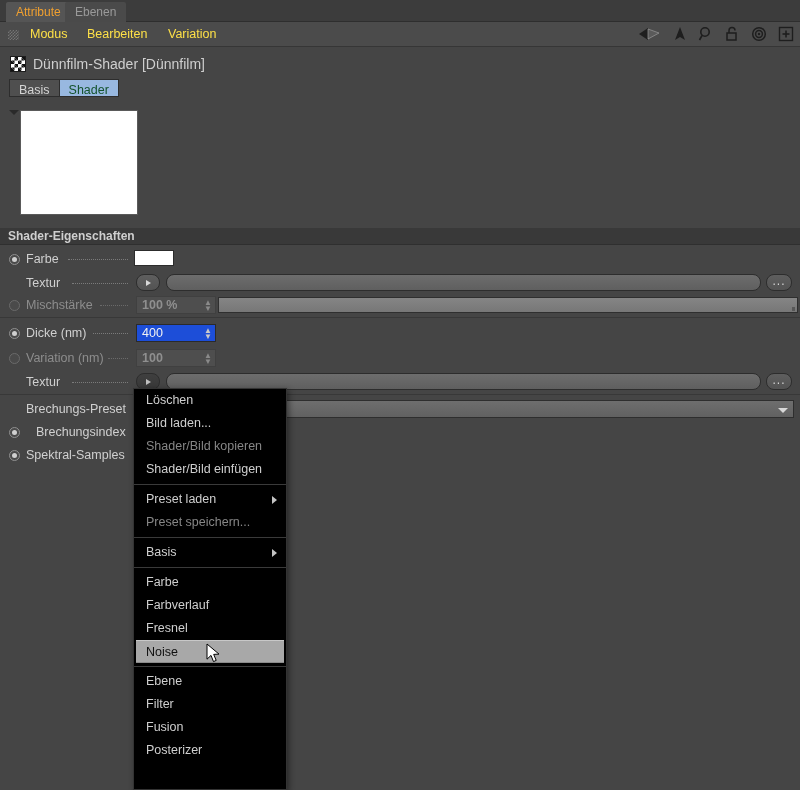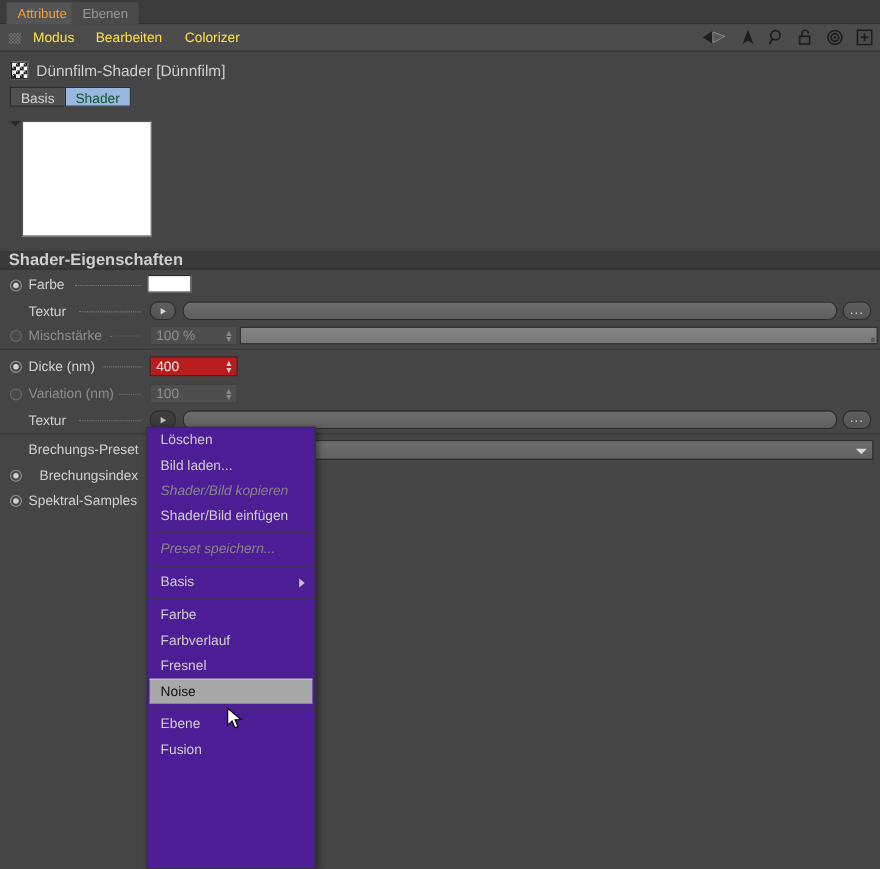--- a/index.html
+++ b/index.html
@@ -95,21 +95,21 @@
     background: #ffffff; border: 1px solid #5a5a5a;
   }
 
   
   .grouphdr {
     position: absolute; left: 0; width: 800px; height: 17px;
     background: #393939; border-bottom: 1px solid #2f2f2f;
   }
   .grouphdr span {
     position: absolute; left: 8px; top: 1px;
-    font-size: 15px; font-weight: bold; line-height: 15px; color: #cfcfcf;
+    font-size: 12px; font-weight: bold; line-height: 15px; color: #cfcfcf;
   }
 
   
   .row { position: absolute; left: 0; width: 800px; height: 22px; }
   .radio {
     position: absolute; left: 9px; top: 6px;
     width: 11px; height: 11px; border-radius: 50%;
     border: 1px solid #8f8f8f; background: #4a4a4a;
   }
   .radio.on::after {
@@ -161,25 +161,25 @@
   .dotsbtn {
     position: absolute; width: 26px; height: 17px;
     background: linear-gradient(#5e5e5e, #535353);
     border: 1px solid #2d2d2d; border-radius: 8px;
     color: #d6d6d6; font-size: 12px; line-height: 13px; text-align: center;
     letter-spacing: 1px;
   }
 
   .numfield {
     position: absolute; width: 76px; height: 18px;
-    background: #b91c1c; border: 1px solid #2a2a2a;
+    background: #1d4ed8; border: 1px solid #2a2a2a;
     color: #f2f2f2; font-size: 12.5px; line-height: 16px;
     padding-left: 5px;
   }
-  .numfield.dim { background: #4e4e4e; border-color: #404040; color: #8f8f8f; }
+  .numfield.dim { background: #4e4e4e; border-color: #404040; color: #8f8f8f; font-weight: bold; }
   .spin {
     position: absolute; right: 4px; top: 3px;
     width: 7px; height: 12px; color: #cacaca; font-size: 8px; line-height: 6px;
     text-align: center;
   }
   .spin div { line-height: 6px; }
   .numfield.dim .spin { color: #8a8a8a; }
 
   .slider {
     position: absolute; height: 16px;
@@ -204,30 +204,30 @@
   .combo .chev {
     position: absolute; right: 5px; top: 7px;
     width: 0; height: 0;
     border-left: 5px solid transparent; border-right: 5px solid transparent;
     border-top: 5px solid #d8d8d8;
   }
 
   
   .ctxmenu {
     position: absolute; left: 133px; top: 388px; width: 154px; height: 402px;
-    background: #4c1d95;
+    background: #000000;
     border: 1px solid #333333;
     box-shadow: 2px 2px 6px rgba(0,0,0,.45);
   }
   .mrow {
     position: relative; height: 23px; padding: 0 0 0 12px;
     font-size: 12.5px; line-height: 23px; color: #cfcfcf;
     white-space: nowrap;
   }
-  .mrow.disabled { color: #868686; font-style: italic; }
+  .mrow.disabled { color: #868686; }
   .mrow.hl {
     background: #a8a8a8; color: #101010;
     border-top: 1px solid #c8c8c8; border-bottom: 1px solid #8a8a8a;
     margin: 0 2px; padding-left: 10px;
   }
   .mrow .sub {
     position: absolute; right: 9px; top: 8px;
     width: 0; height: 0;
     border-top: 4px solid transparent; border-bottom: 4px solid transparent;
     border-left: 5px solid #c4c4c4;
@@ -244,21 +244,21 @@
 
   <div class="tabstrip">
     <div class="tab active">Attribute</div>
     <div class="tab inactive">Ebenen</div>
   </div>
 
   <div class="menubar">
     <div class="grip"></div>
     <div class="mitem mi-modus">Modus</div>
     <div class="mitem mi-bearb">Bearbeiten</div>
-    <div class="mitem mi-benut">Colorizer</div>
+    <div class="mitem mi-benut">Variation</div>
 
     <div class="toolicons">
       <span class="ticon">
         <svg width="24" height="18" viewBox="0 0 24 18">
           <path d="M2 9 L11 3 L11 15 Z" fill="#1e1e1e"></path>
           <path d="M11 4 L22 8 L11 14 Z" fill="#5a5a5a" stroke="#9a9a9a" stroke-width="0.7"></path>
         </svg>
       </span>
       <span class="ticon">
         <svg width="14" height="18" viewBox="0 0 14 18">
@@ -396,31 +396,34 @@
     <div class="radio on"></div>
     <div class="lbl" style="left:26px">Spektral-Samples</div>
   </div>
 
   <div class="ctxmenu" id="ctxmenu">
       <div class="mrow"><span>Löschen</span></div>
       <div class="mrow"><span>Bild laden...</span></div>
       <div class="mrow disabled"><span>Shader/Bild kopieren</span></div>
       <div class="mrow"><span>Shader/Bild einfügen</span></div>
       <div class="msep"></div>
+      <div class="mrow"><span>Preset laden</span><span class="sub"></span></div>
       <div class="mrow disabled"><span>Preset speichern...</span></div>
       <div class="msep"></div>
       <div class="mrow"><span>Basis</span><span class="sub"></span></div>
       <div class="msep"></div>
       <div class="mrow"><span>Farbe</span></div>
       <div class="mrow"><span>Farbverlauf</span></div>
       <div class="mrow"><span>Fresnel</span></div>
       <div class="mrow hl"><span>Noise</span></div>
       <div class="msep"></div>
       <div class="mrow"><span>Ebene</span></div>
+      <div class="mrow"><span>Filter</span></div>
       <div class="mrow"><span>Fusion</span></div>
+      <div class="mrow"><span>Posterizer</span></div>
     </div>
 
   <div class="cursor">
     <svg width="16" height="22" viewBox="0 0 16 22">
       <path d="M1 1 L1 16.2 L5.0 12.4 L7.5 18.6 L10.2 17.4 L7.7 11.4 L13.0 11.1 Z" fill="#ffffff" stroke="#000000" stroke-width="1"></path>
     </svg>
   </div>
 
 </div>
 

